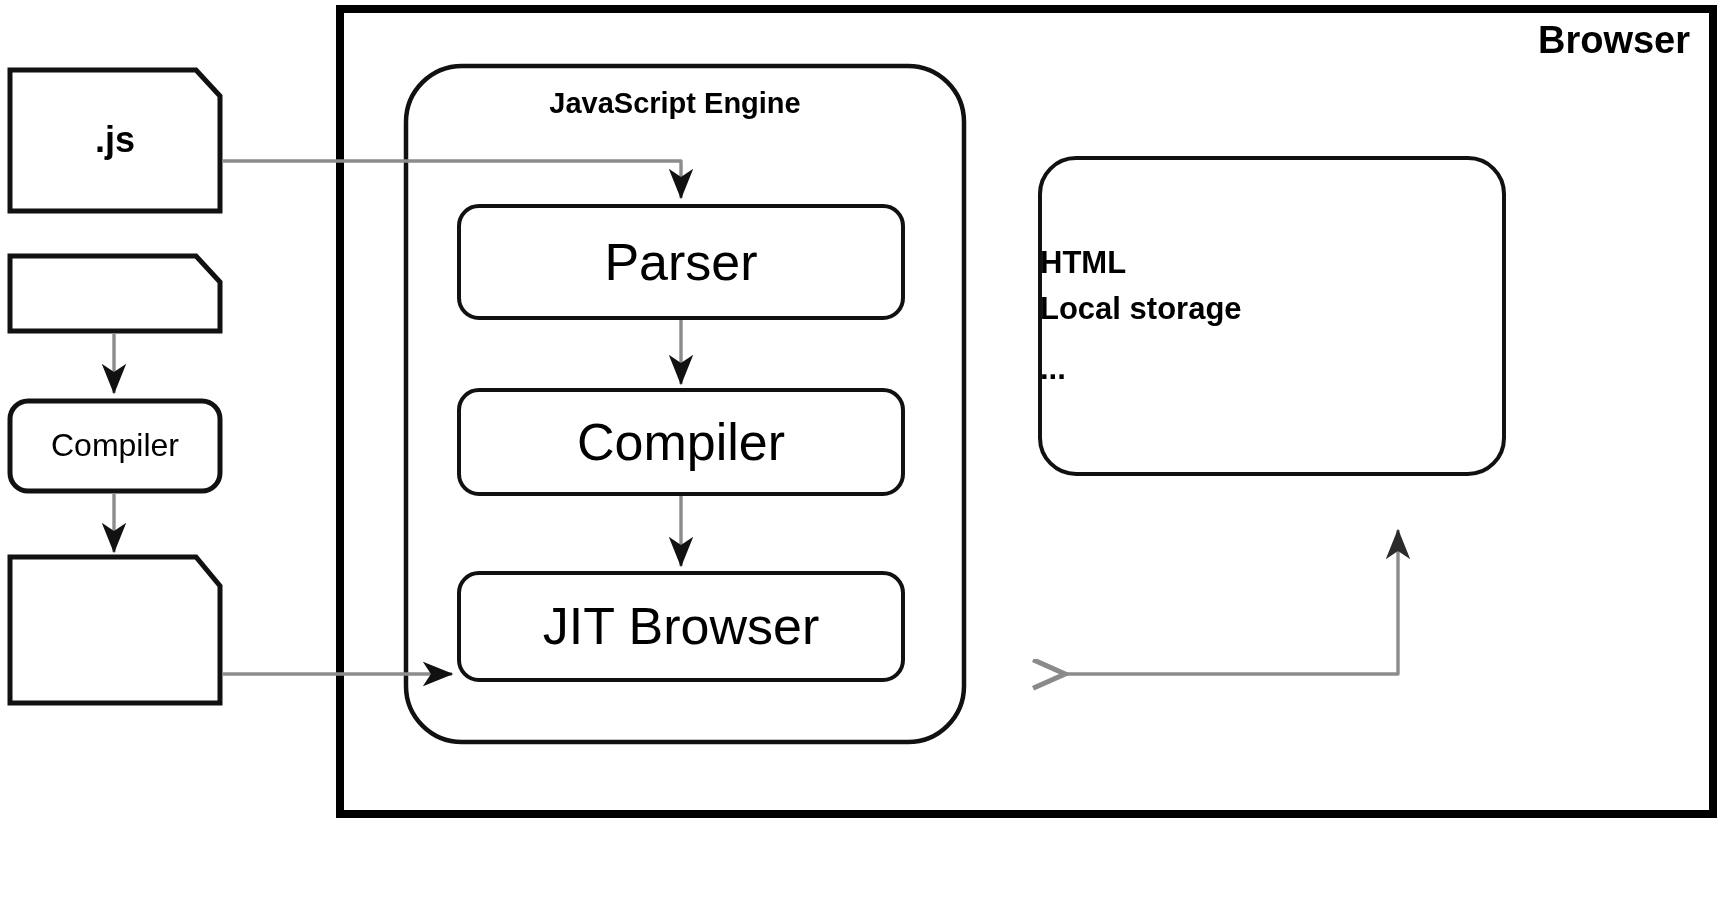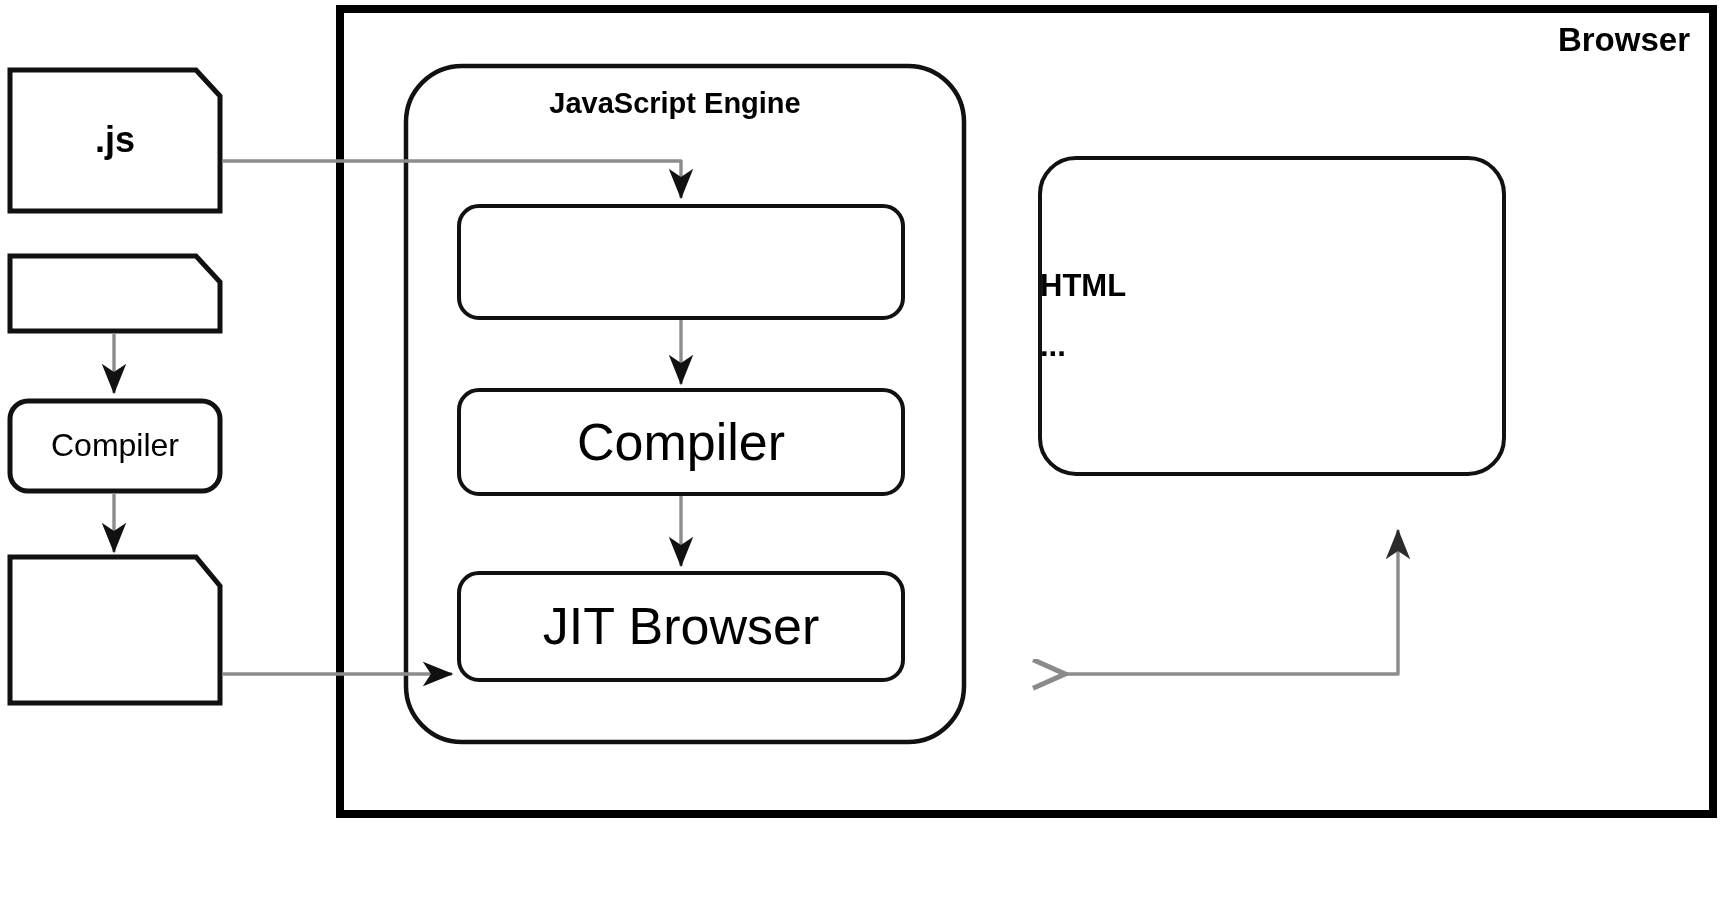--- a/index.html
+++ b/index.html
@@ -52,33 +52,35 @@
 
     <line x1="681" y1="320" x2="681" y2="384" stroke="#8c8c8c" stroke-width="3.4" marker-end="url(#ahBlack)"></line>
 
     <line x1="681" y1="496" x2="681" y2="566" stroke="#8c8c8c" stroke-width="3.4" marker-end="url(#ahBlack)"></line>
 
     <line x1="222" y1="674" x2="452" y2="674" stroke="#8c8c8c" stroke-width="3.4" marker-end="url(#ahBlack)"></line>
 
     <path d="M1063,674 L1398,674 L1398,530" fill="none" stroke="#8c8c8c" stroke-width="3.4" stroke-linejoin="round" marker-start="url(#ahGray)" marker-end="url(#ahDark)"></path>
   </svg>
 
-  <div class="lbl bold" style="left:1420px;top:18px;width:270px;height:44px;justify-content:flex-end;font-size:33px;">Browser</div>
+  <div class="lbl bold" style="left:1420px;top:18px;width:270px;height:44px;justify-content:flex-end;font-size:38px;">Browser</div>
 
   <div class="lbl bold" style="left:396px;top:82px;width:558px;height:42px;font-size:29px;">JavaScript Engine</div>
 
+  <div class="lbl" style="left:459px;top:206px;width:444px;height:112px;font-size:52px;">Parser</div>
 
   <div class="lbl" style="left:459px;top:390px;width:444px;height:104px;font-size:52px;">Compiler</div>
 
   <div class="lbl" style="left:459px;top:573px;width:444px;height:107px;font-size:52px;">JIT Browser</div>
 
   <div style="position:absolute;left:1040px;top:158px;width:464px;height:316px;
               display:flex;flex-direction:column;justify-content:center;
               font-weight:700;font-size:31px;line-height:1.48;">
     <div>HTML</div>
+    <div>Local storage</div>
     <div style="margin-top:14px;">...</div>
   </div>
 
   <div class="lbl bold" style="left:10px;top:70px;width:210px;height:141px;font-size:36px;">.js</div>
 
 
   <div class="lbl" style="left:10px;top:401px;width:210px;height:90px;font-size:32px;">Compiler</div>
 
 
 </div>

